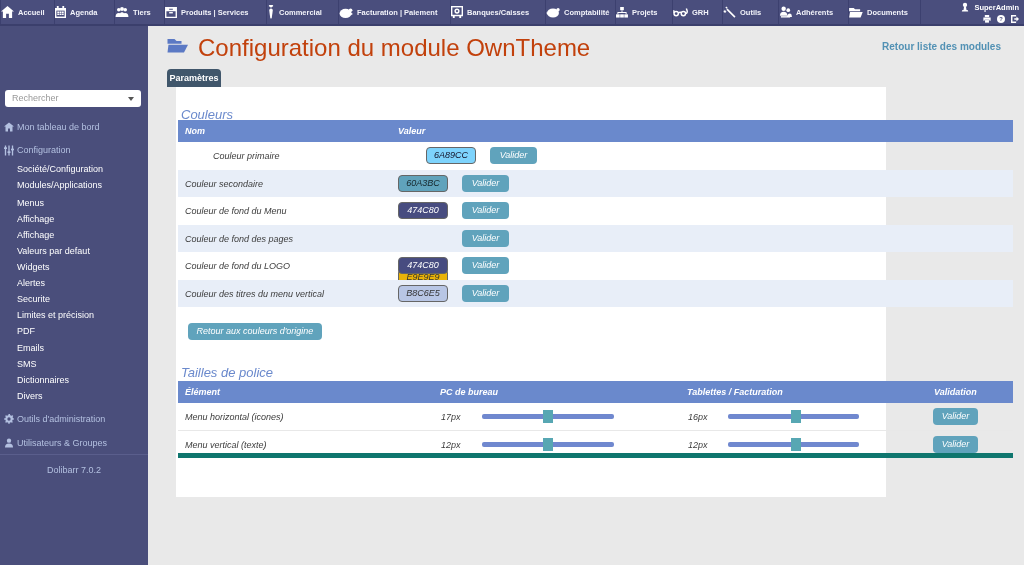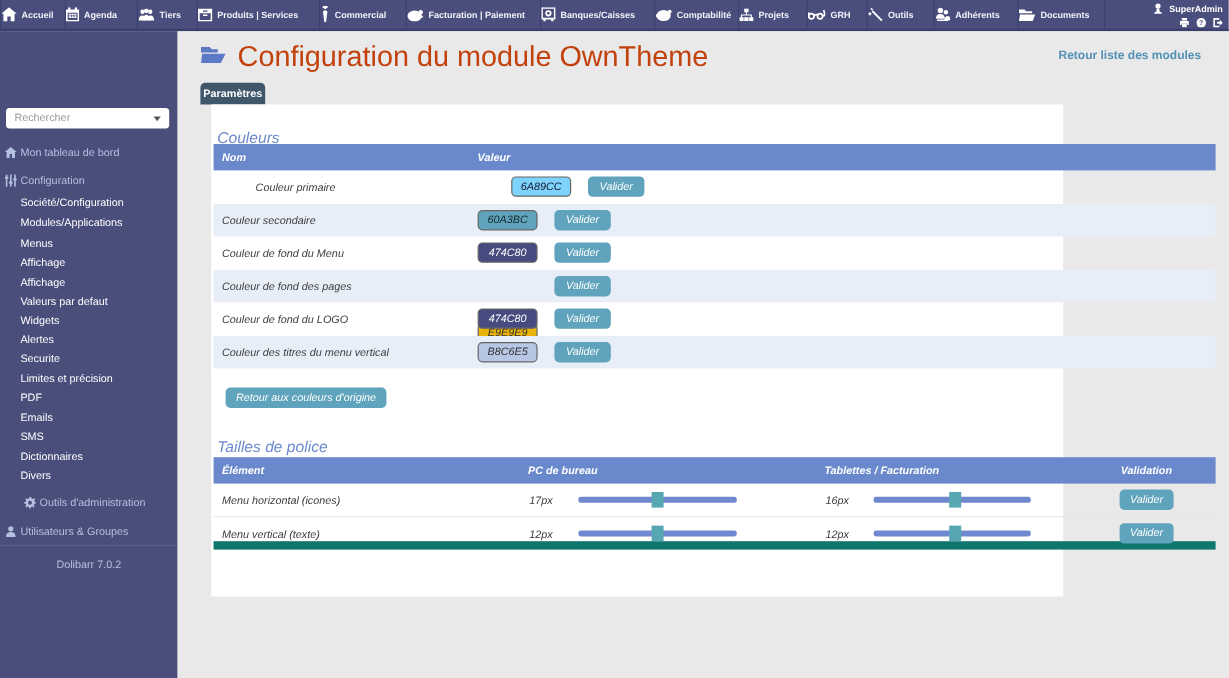--- a/index.html
+++ b/index.html
@@ -209,21 +209,21 @@
     <div class="smenu ssub" style="top:236px;">Widgets</div>
     <div class="smenu ssub" style="top:252px;">Alertes</div>
     <div class="smenu ssub" style="top:268px;">Securite</div>
     <div class="smenu ssub" style="top:284px;">Limites et précision</div>
     <div class="smenu ssub" style="top:300px;">PDF</div>
     <div class="smenu ssub" style="top:317px;">Emails</div>
     <div class="smenu ssub" style="top:333px;">SMS</div>
     <div class="smenu ssub" style="top:349px;">Dictionnaires</div>
     <div class="smenu ssub" style="top:365px;">Divers</div>
 
-    <div class="smenu smain" style="top:387px;padding-left:16px;"><svg width="10" height="10" viewBox="0 0 12 12">
+    <div class="smenu smain" style="top:387px;"><svg width="10" height="10" viewBox="0 0 12 12">
           <path fill="#B3C0E0" d="M6 0 L7.1 0 7.5 1.6 8.9 2.2 10.3 1.4 11.1 2.3 10.3 3.7 10.9 5.1 12 5.5 12 6.5 10.4 6.9 9.8 8.3 10.6 9.7 9.7 10.6 8.3 9.8 6.9 10.4 6.5 12 5.5 12 5.1 10.4 3.7 9.8 2.3 10.6 1.4 9.7 2.2 8.3 1.6 6.9 0 6.5 0 5.5 1.6 5.1 2.2 3.7 1.4 2.3 2.3 1.4 3.7 2.2 5.1 1.6 5.5 0 Z M6 4 A2 2 0 1 0 6 8 A2 2 0 1 0 6 4 Z"></path>
         </svg>Outils d'administration</div>
     <div class="smenu smain" style="top:411px;"><svg width="10" height="10" viewBox="0 0 12 12">
           <g fill="#B3C0E0">
             <circle cx="6" cy="3.2" r="2.6"></circle>
             <path d="M1.2 11.5 Q1.2 6.5 6 6.5 Q10.8 6.5 10.8 11.5 Z"></path>
           </g>
         </svg>Utilisateurs &amp; Groupes</div>
 
     <div id="dolib">Dolibarr 7.0.2</div>
@@ -291,21 +291,21 @@
         <span class="pxlabel" style="left:263px;">17px</span>
         <div class="slider" style="left:304px; width:132px;">
             <div class="knob" style="left:61px;"></div>
           </div>
         <span class="pxlabel" style="left:510px;">16px</span>
         <div class="slider" style="left:550px; width:131px;">
             <div class="knob" style="left:63px;"></div>
           </div>
         <div class="vbtn" style="left:755px; top:5px; width:45px;">Valider</div>
       </div>
-      <div class="trow" style="top:343.5px; border-bottom:7px solid #0f766e;">
+      <div class="trow" style="top:343.5px; border-bottom:5px solid #0f766e;">
         <span class="nm">Menu vertical (texte)</span>
         <span class="pxlabel" style="left:263px;">12px</span>
         <div class="slider" style="left:304px; width:132px;">
             <div class="knob" style="left:61px;"></div>
           </div>
         <span class="pxlabel" style="left:510px;">12px</span>
         <div class="slider" style="left:550px; width:131px;">
             <div class="knob" style="left:63px;"></div>
           </div>
         <div class="vbtn" style="left:755px; top:5px; width:45px;">Valider</div>

